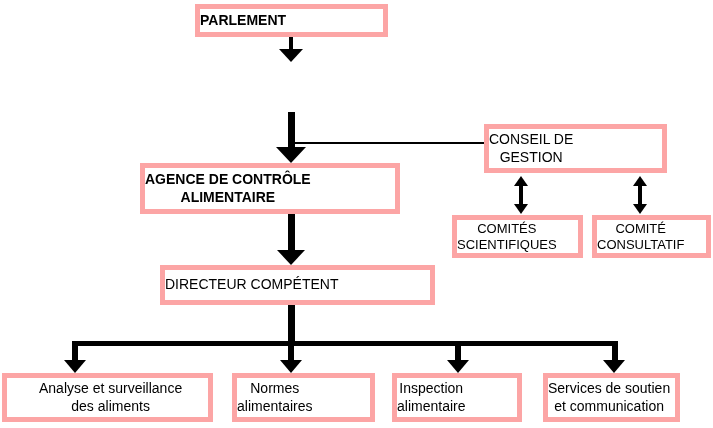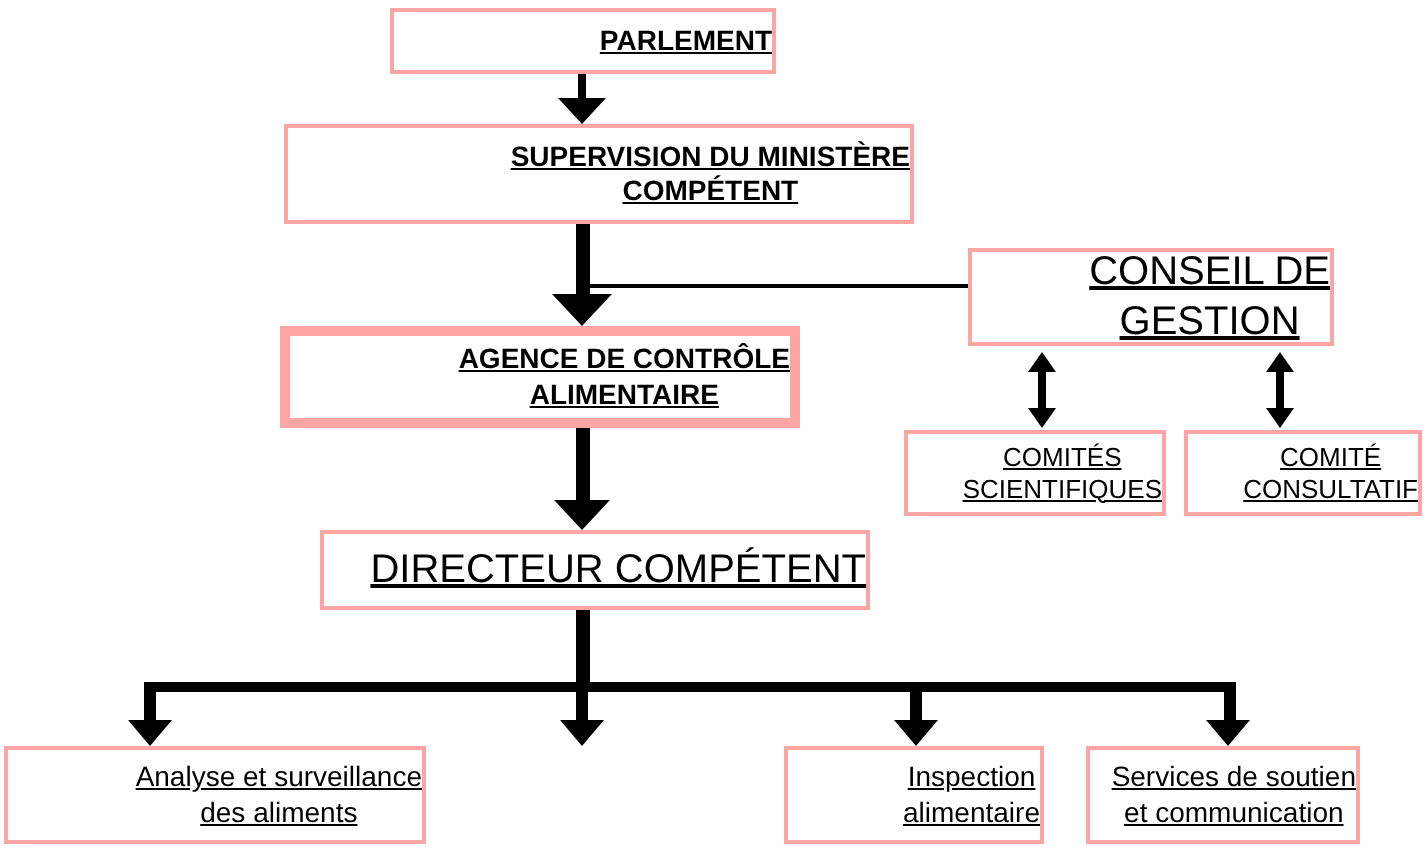--- a/index.html
+++ b/index.html
@@ -1,55 +1,51 @@
 <!DOCTYPE html>
 <html><head>
 <meta charset="utf-8">
 <style>
   * { margin:0; padding:0; box-sizing:border-box; }
   html,body { background:#ffffff; }
   body { font-family:"Liberation Sans", sans-serif; color:#000; }
   .canvas { position:relative; width:713px; height:428px; background:#fff; overflow:hidden; }
 
   .node {
-    position:absolute; background:#fff; border:2px solid #fca5a5;
-    display:flex; align-items:center; justify-content:flex-end;
-    text-align:center; line-height:1.22;text-decoration:underline;
+    position:absolute; background:#fff; border:5px solid #fca5a5;
+    display:flex; align-items:center; justify-content:flex-start;
+    text-align:center; line-height:1.22;
   }
   .node .lbl { white-space:pre-line; }
   .bold { font-weight:bold; }
   .thickborder { border-width:5px; }
 
   .vline, .hline { position:absolute; background:#000; }
 
   .tri { position:absolute; width:0; height:0; }
   .tri-down { border-left:12px solid transparent; border-right:12px solid transparent; border-top:13px solid #000; }
   .tri-down-big { border-left:15px solid transparent; border-right:15px solid transparent; border-top:16px solid #000; }
   .tri-down-mid { border-left:14px solid transparent; border-right:14px solid transparent; border-top:15px solid #000; }
   .tri-down-sm { border-left:11px solid transparent; border-right:11px solid transparent; border-top:13px solid #000; }
   .tri-down-xs { border-left:7px solid transparent; border-right:7px solid transparent; border-top:10px solid #000; }
   .tri-up-xs { border-left:7px solid transparent; border-right:7px solid transparent; border-bottom:10px solid #000; }
 
   .fs14 { font-size:14px; }
-  .fs15 { font-size:20px; }
+  .fs15 { font-size:14px; }
   .fs13 { font-size:13px; }
 </style>
 </head>
 <body>
 
 <div class="canvas">
 
   <div class="node bold fs14" style="left:195px; top:4px; width:193px; height:33px;">
     <span class="lbl">PARLEMENT</span>
   </div>
 
-  <div class="node bold fs14" style="left:142px; top:62px; width:315px; height:50px;">
-    <span class="lbl">SUPERVISION DU MINISTÈRE
-COMPÉTENT</span>
-  </div>
 
   <div class="node bold fs14 thickborder" style="left:140px; top:163px; width:260px; height:51px;">
     <span class="lbl">AGENCE DE CONTRÔLE
 ALIMENTAIRE</span>
   </div>
 
   <div class="node fs15" style="left:484px; top:124px; width:183px; height:49px;">
     <span class="lbl">CONSEIL DE
 GESTION</span>
   </div>
@@ -61,25 +57,29 @@
 
   <div class="node fs13" style="left:592px; top:215px; width:119px; height:43px;">
     <span class="lbl">COMITÉ
 CONSULTATIF</span>
   </div>
 
   <div class="node fs15" style="left:160px; top:265px; width:275px; height:40px;">
     <span class="lbl">DIRECTEUR COMPÉTENT</span>
   </div>
 
-  <div class="node fs14" style="left:2px; top:373px; width:211px; height:49px;">
+  <div class="node fs14" style="left:2px; top:373px; width:211px; height:49px;padding-left:32px;">
     <span class="lbl">Analyse et surveillance
 des aliments</span>
   </div>
 
+  <div class="node fs14" style="left:232px; top:373px; width:143px; height:49px;">
+    <span class="lbl">Normes
+alimentaires</span>
+  </div>
 
   <div class="node fs14" style="left:392px; top:373px; width:130px; height:49px;">
     <span class="lbl">Inspection
 alimentaire</span>
   </div>
 
   <div class="node fs14" style="left:543px; top:373px; width:137px; height:49px;">
     <span class="lbl">Services de soutien
 et communication</span>
   </div>

